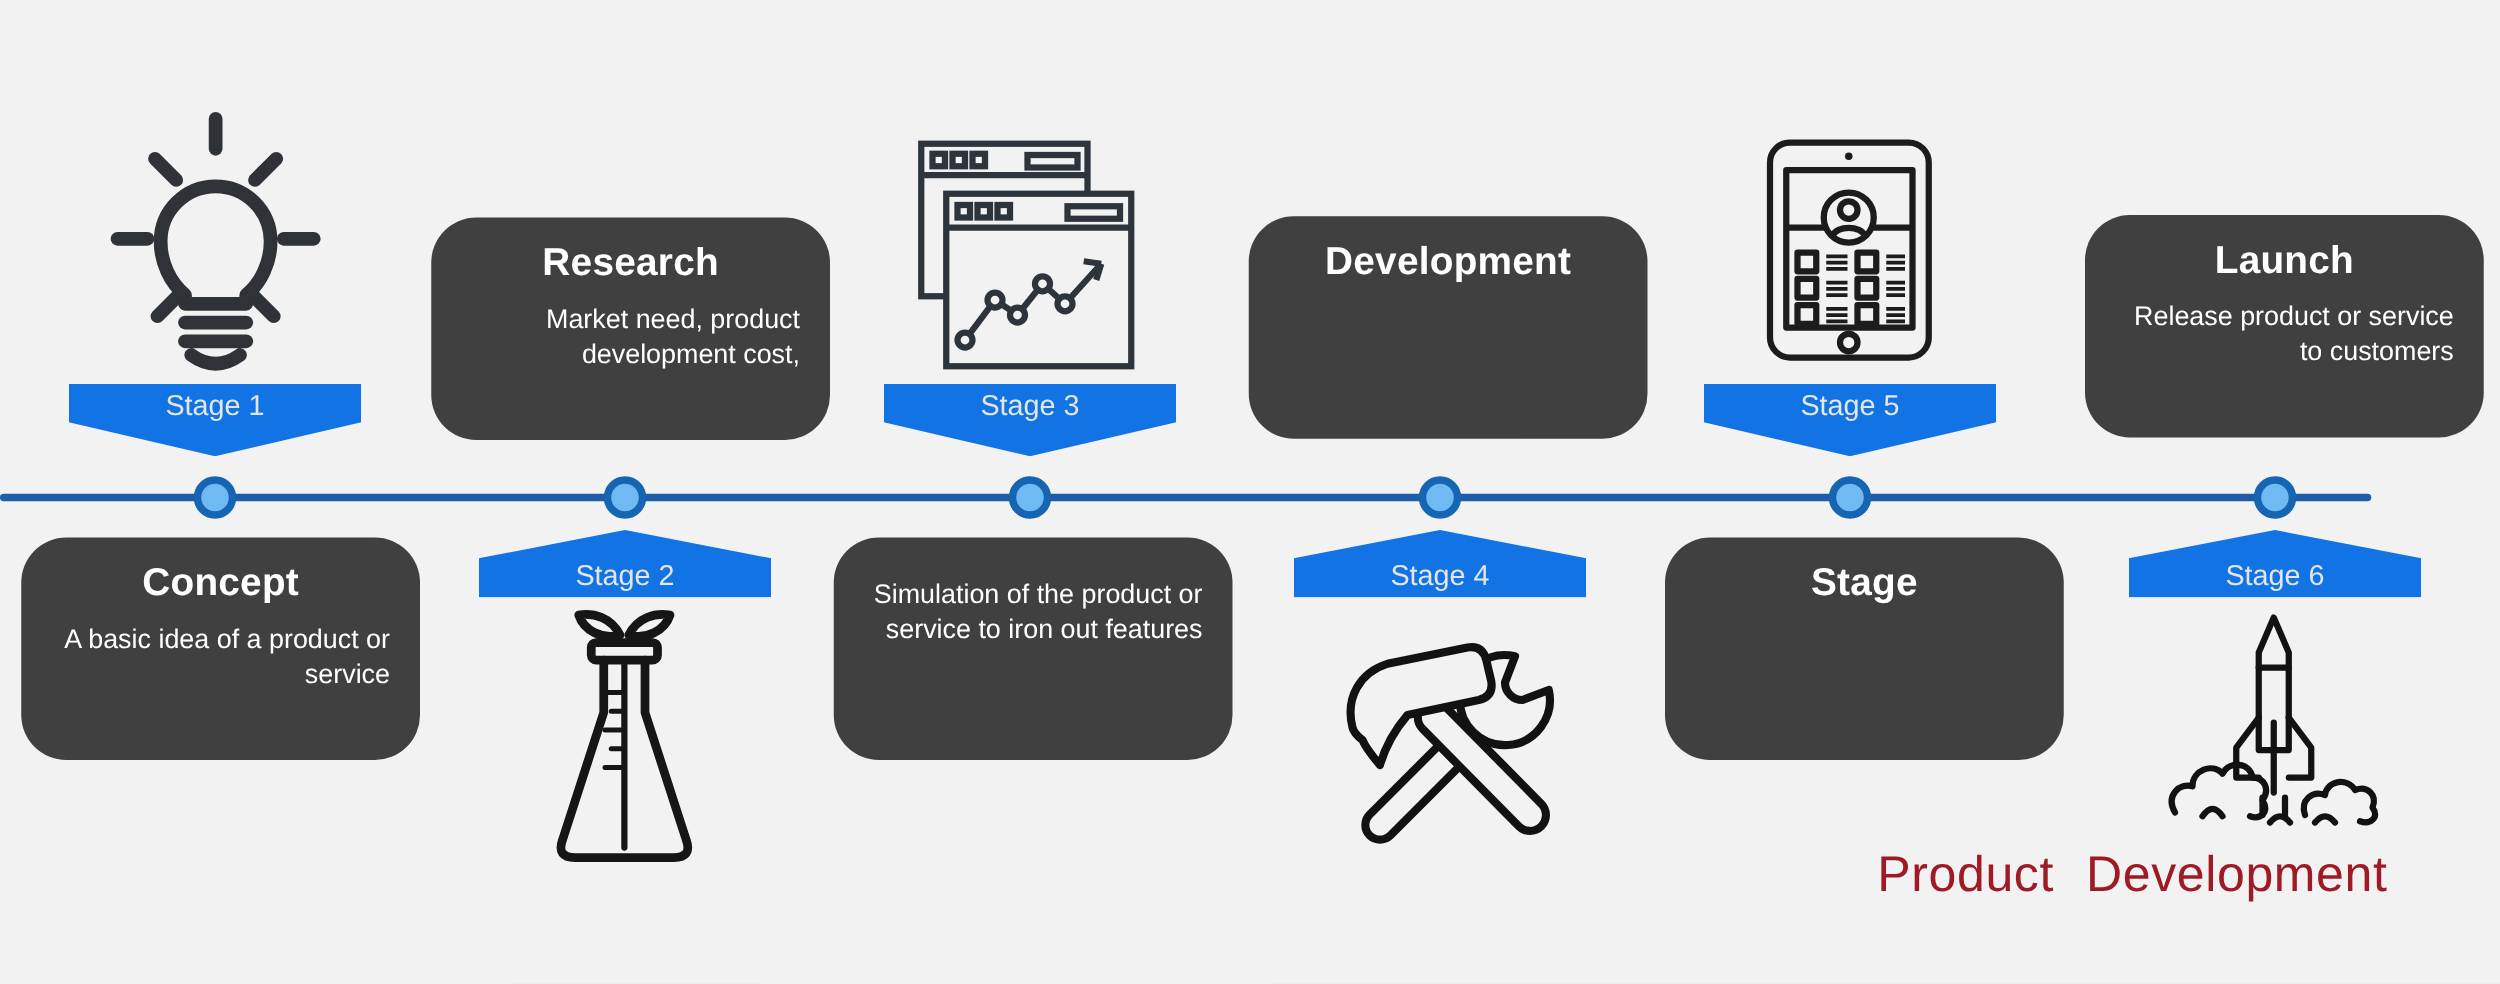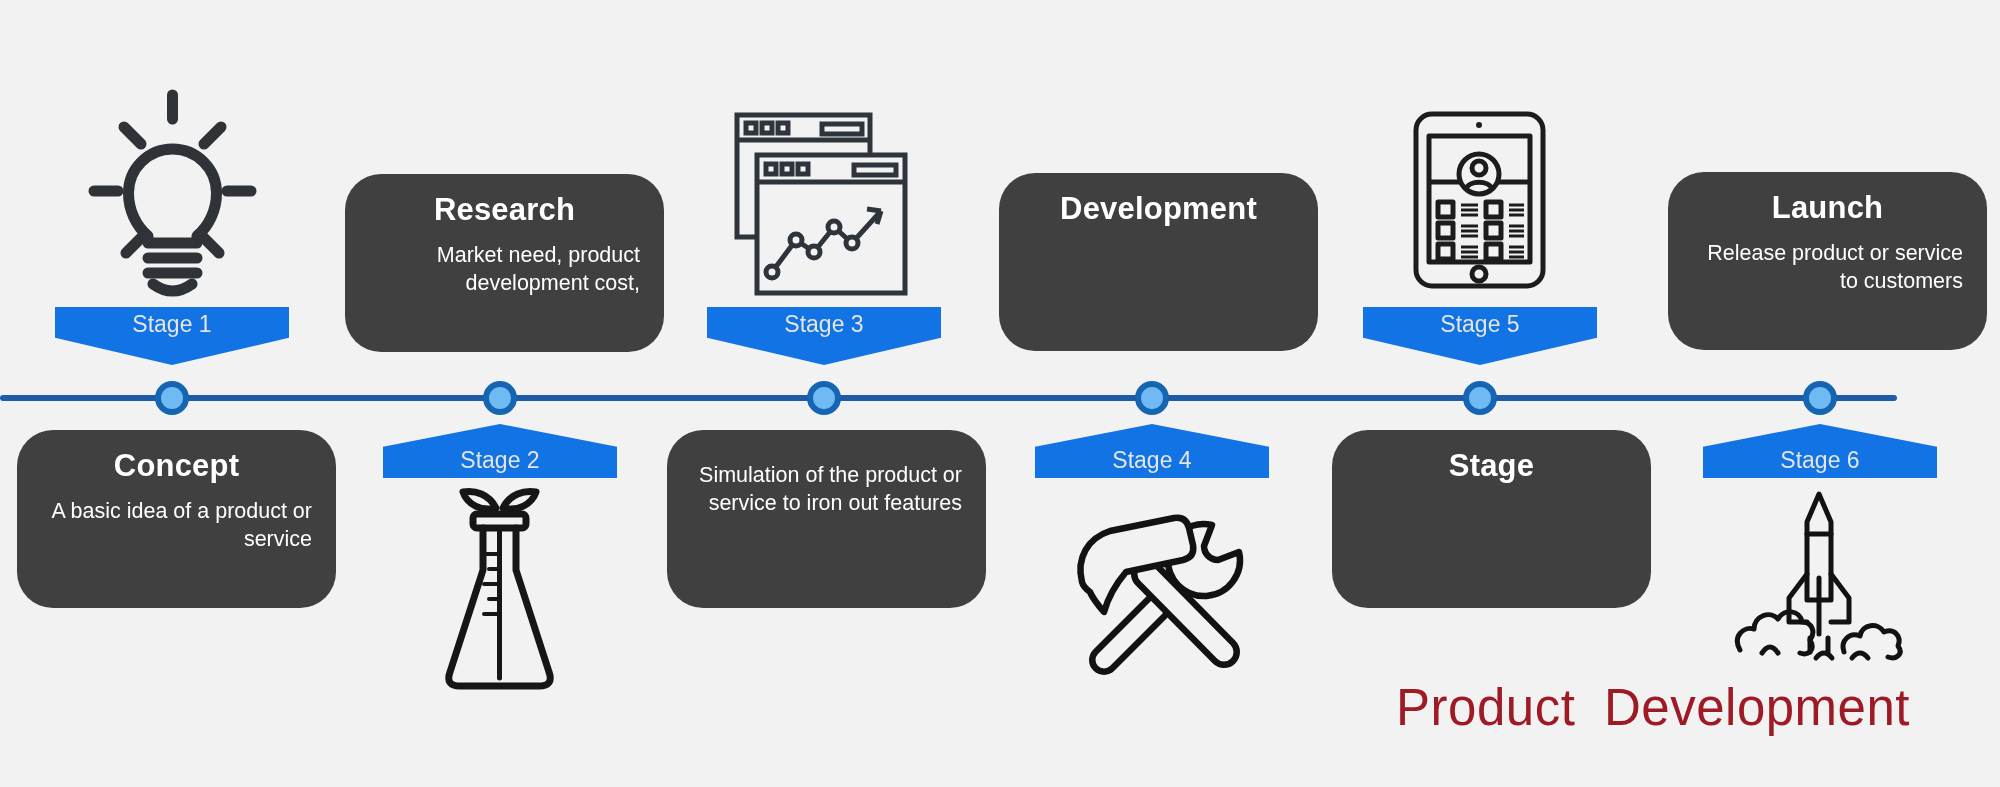--- a/index.html
+++ b/index.html
@@ -20,21 +20,21 @@
     clip-path:polygon(0 42%,50% 0,100% 42%,100% 100%,0 100%);}
   
   .card{position:absolute;width:319px;height:178px;background:#404040;border-radius:36px;
     color:#fff;text-align:center;box-sizing:border-box;padding:18px 24px 0;}
   .card-title{font-size:31px;font-weight:bold;letter-spacing:.2px;}
   .card-desc{font-size:21.5px;line-height:1.28;margin-top:14px;text-align:right;}
   
   .icon{position:absolute;}
   
   .main-title{position:absolute;left:1295px;top:678px;width:615px;text-align:right;
-    font-size:51px;color:#9E1B26;white-space:nowrap;word-spacing:14px;letter-spacing:0.5px;}
+    font-size:40px;color:#9E1B26;white-space:nowrap;word-spacing:14px;letter-spacing:0.5px;}
 </style>
 </head>
 <body>
 
 <div class="canvas">
 
   <div class="tl-line"></div>
   <div class="tl-node" style="left:155px"></div>
   <div class="tl-node" style="left:483px"></div>
   <div class="tl-node" style="left:807px"></div>

